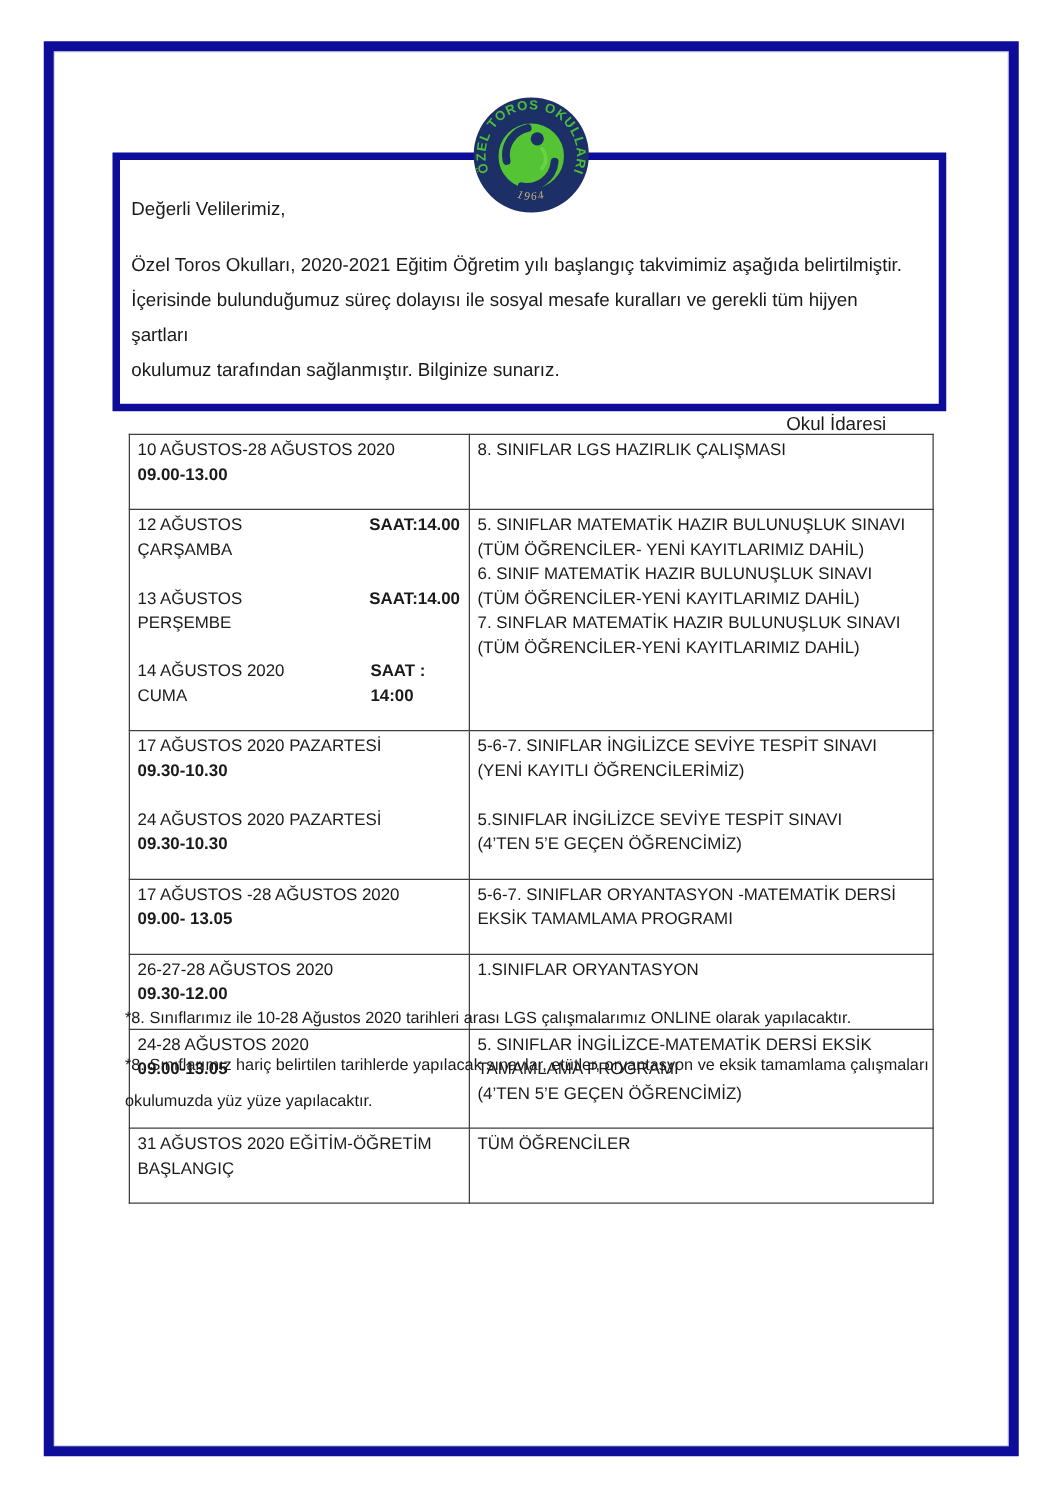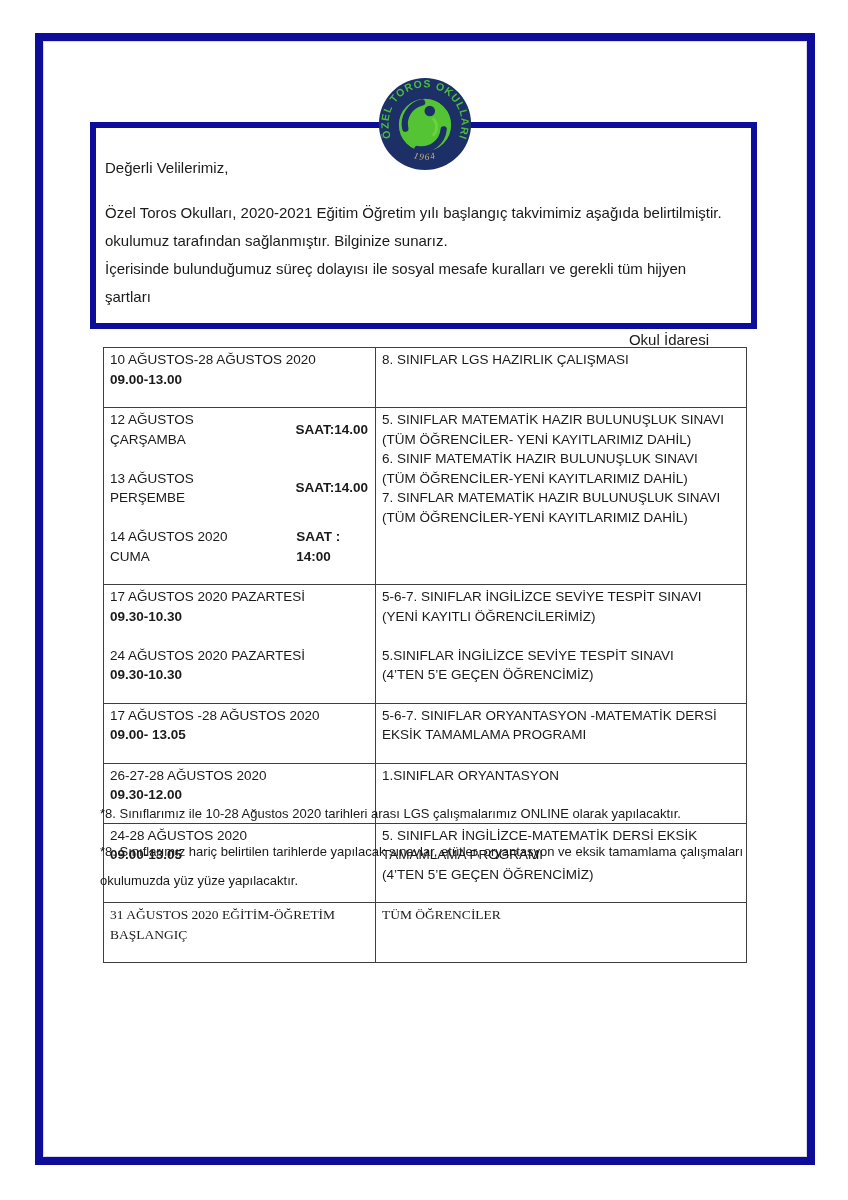--- a/index.html
+++ b/index.html
@@ -56,48 +56,48 @@
     padding: 2px 7px 18px 6px;
   }
   td.c-date { width: 272px; }
   td.c-act  { width: 371px; margin-left: 44px; }
   tr.r1 td { height: 37px; }
   tr.r2 td { height: 120px; }
   tr.r3 td { height: 97px; }
   tr.r4 td { height: 39px; }
   tr.r5 td { height: 38px; }
   tr.r6 td { height: 60px; }
-  tr.r7 td { height: 39px; font-family: Liberation Serif, serif; }
+  tr.r7 td { height: 39px; }
   .b { font-weight: bold; }
   .time-line {
     display: flex;
     justify-content: space-between;
-    align-items: center;
+    align-items: flex-start;
     gap: 46px;
   }
   .gap-after { margin-bottom: 19.5px; }
   .notes {
     position: absolute;
     left: 100px; top: 799px;
     width: 662px;
     font-size: 13px;
     line-height: 29px;
   }
   .notes p { margin-bottom: 9px; }
 </style>
 </head>
 <body>
 
 <div class="frame"></div>
 
 <div class="intro-box">
   <p class="greeting">Değerli Velilerimiz,</p>
   <p>Özel Toros Okulları, 2020-2021 Eğitim Öğretim yılı başlangıç takvimimiz aşağıda belirtilmiştir.</p>
+  <p>İçerisinde bulunduğumuz süreç dolayısı ile sosyal mesafe kuralları ve gerekli tüm hijyen şartları</p>
   <p>okulumuz tarafından sağlanmıştır. Bilginize sunarız.</p>
-  <p>İçerisinde bulunduğumuz süreç dolayısı ile sosyal mesafe kuralları ve gerekli tüm hijyen şartları</p>
   <div class="signature">Okul İdaresi</div>
 </div>
 
 <svg class="logo" viewBox="0 0 100 100">
   <circle cx="50" cy="50" r="48" fill="#1c2f66"></circle>
   <path id="arcTop" d="M 14.3,63 A 38,38 0 1 1 85.7,63" fill="none"></path>
   <text font-size="11" font-weight="bold" fill="#4cbb3c" font-family="Liberation Sans, sans-serif">
     <textPath href="#arcTop" startOffset="50%" text-anchor="middle" textLength="148">ÖZEL TOROS OKULLARI</textPath>
   </text>
   <path id="arcBottom" d="M 31,82 A 36,36 0 0 0 69,82" fill="none"></path>

